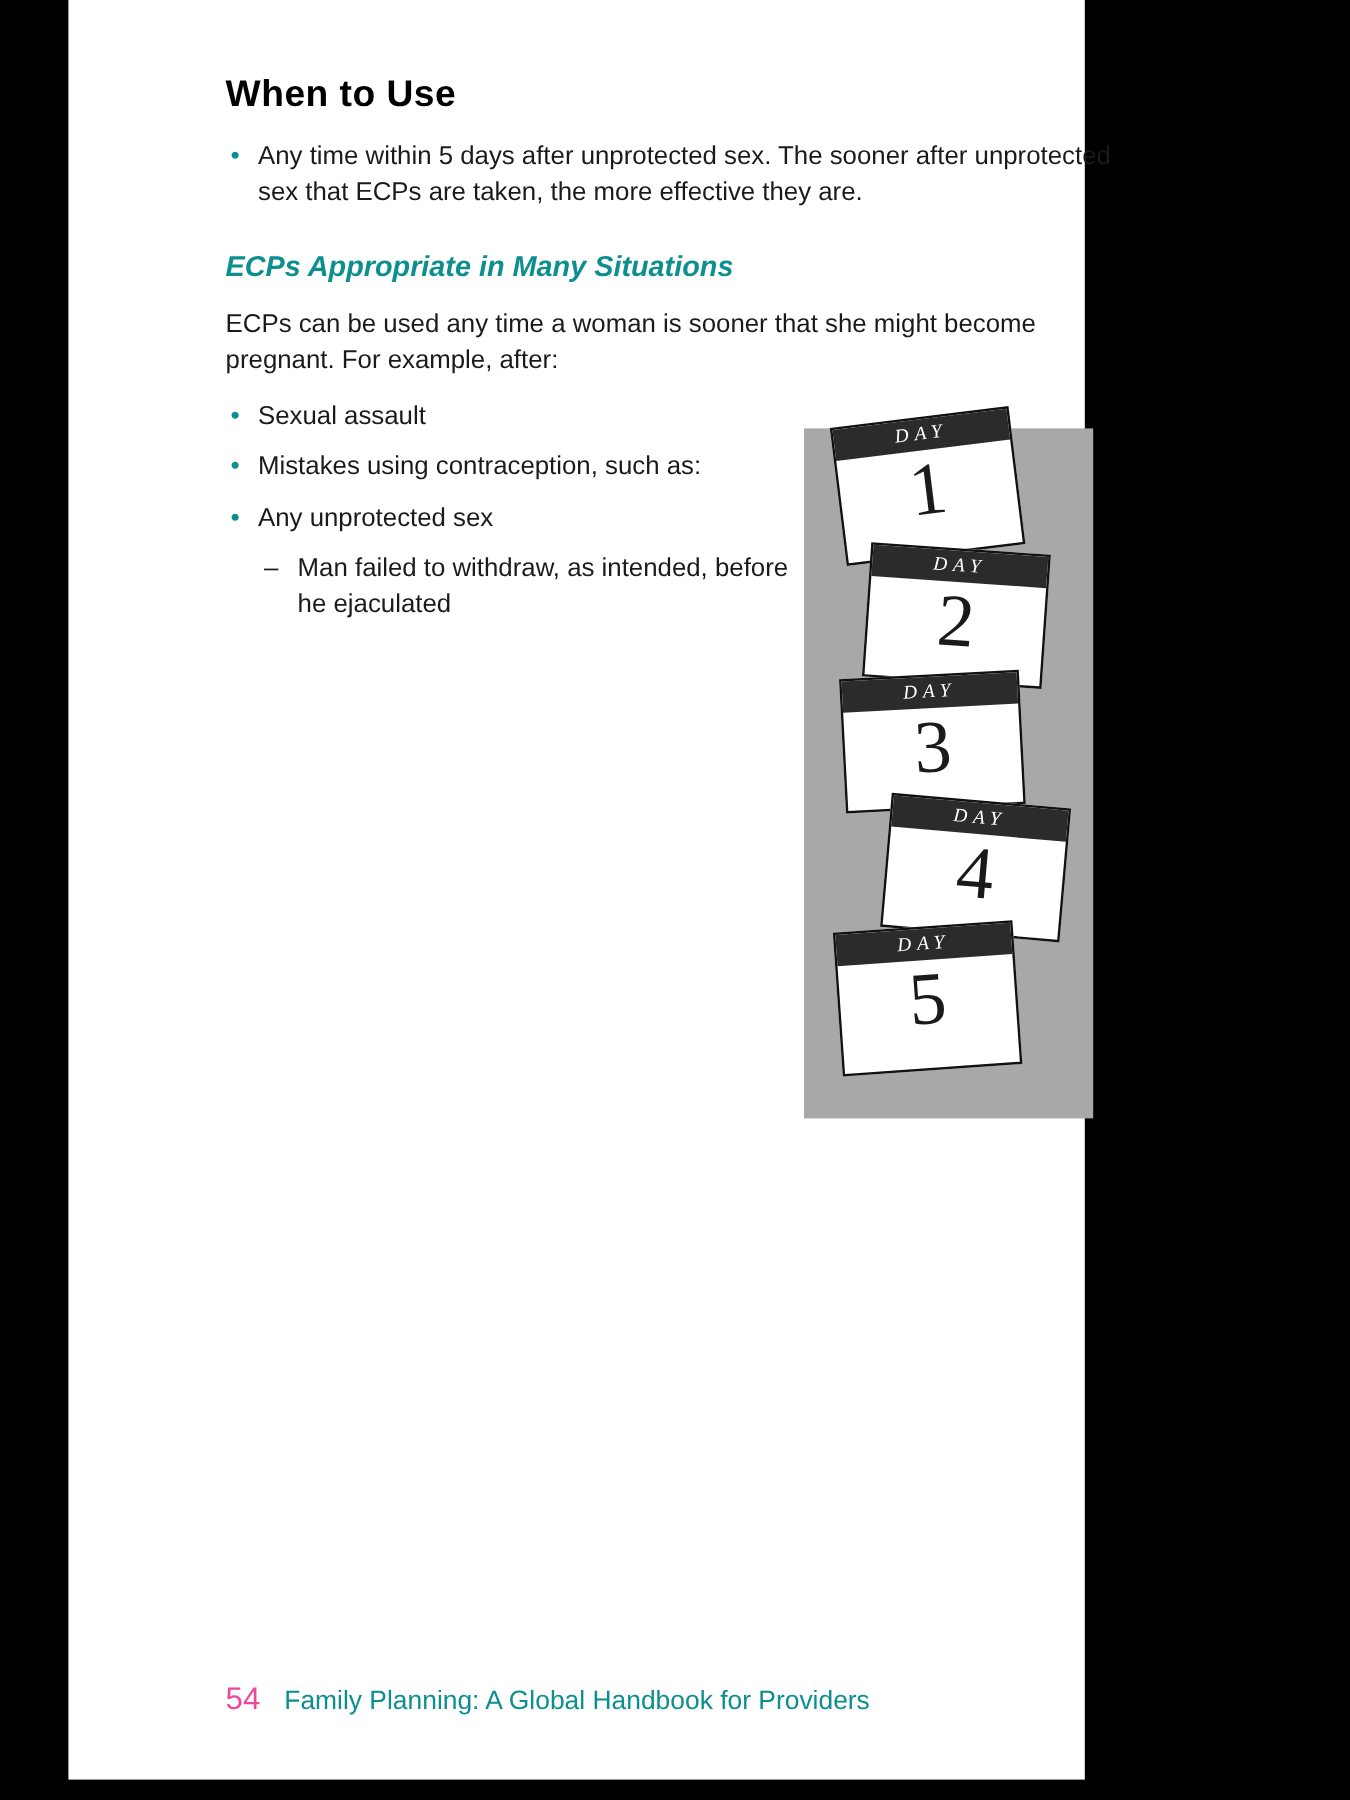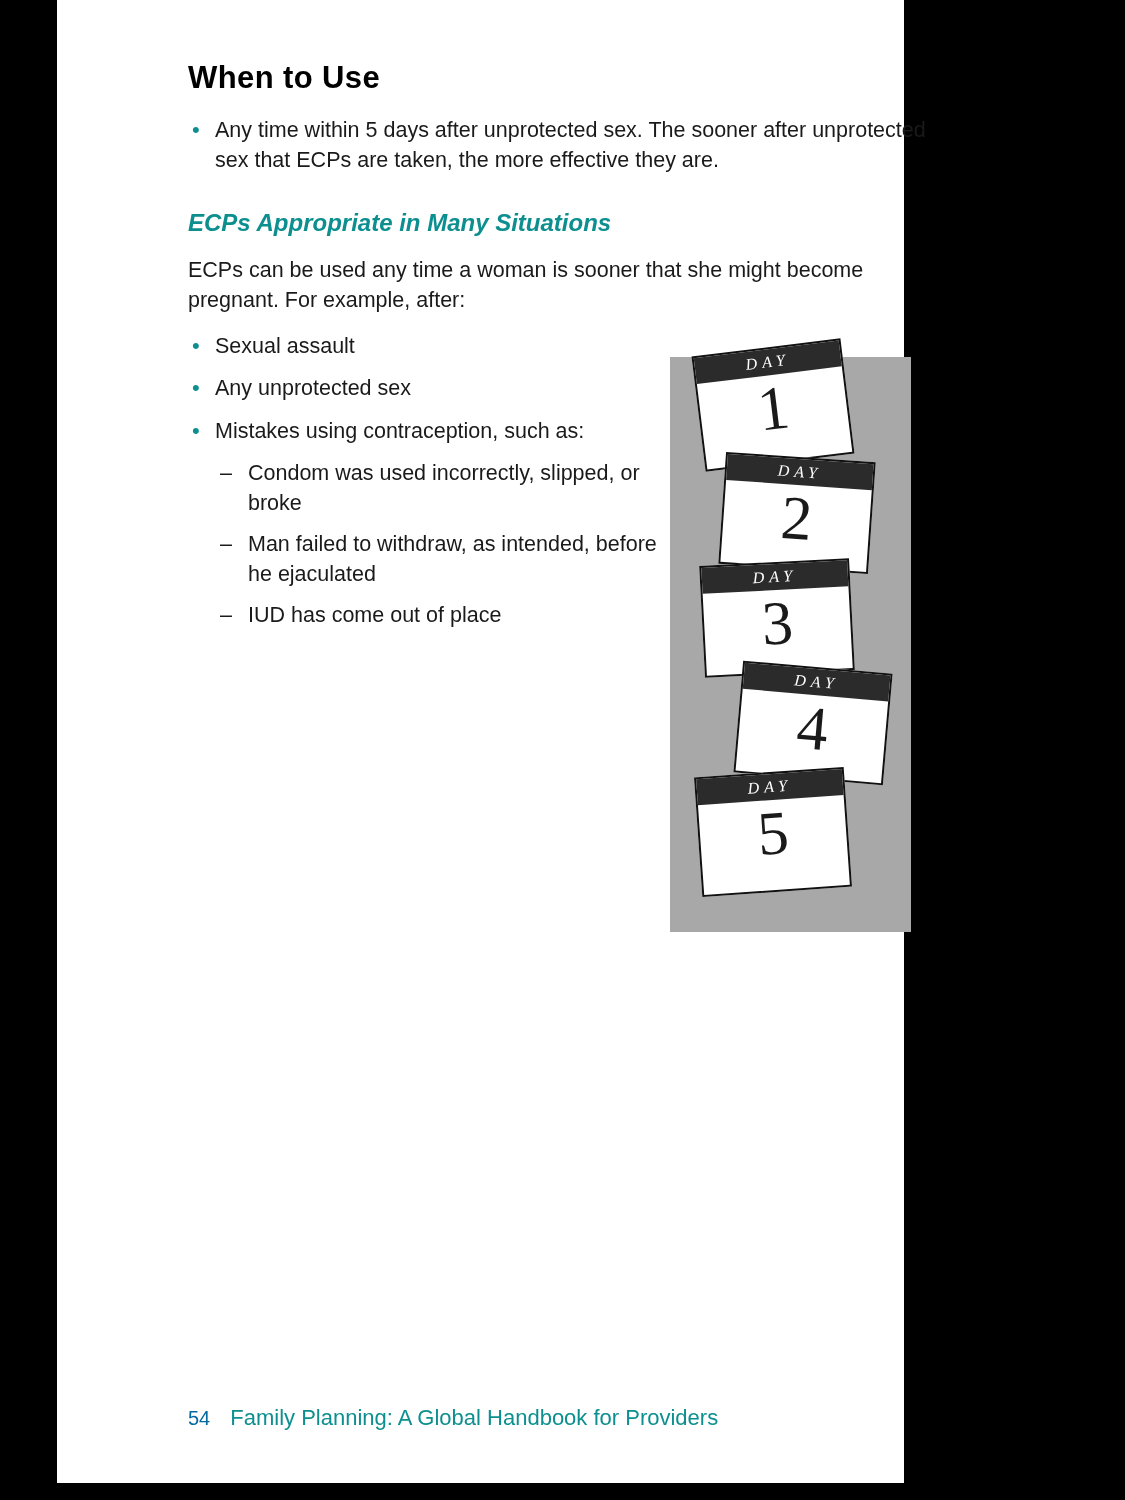--- a/index.html
+++ b/index.html
@@ -152,22 +152,22 @@
   
   .footer {
     position: absolute;
     left: 131px;
     bottom: 52px;
     display: flex;
     align-items: baseline;
     gap: 20px;
   }
   .page-num {
-    font-size: 20px;
-    color: #0369a1;
+    font-size: 26px;
+    color: #ec4899;
   }
   .footer-title {
     font-size: 22px;
     color: #0d8f8f;
     text-align: right;
   }
 </style>
 </head>
 <body>
 
@@ -180,28 +180,26 @@
     <ul class="bullet-list">
       <li>Any time within 5 days after unprotected sex.  The sooner after unprotected sex that ECPs are taken, the more effective they are.</li>
     </ul>
 
     <h2 class="sub-title">ECPs Appropriate in Many Situations</h2>
 
     <p class="body-text">ECPs can be used any time a woman is sooner that she might become pregnant. For example, after:</p>
 
     <ul class="bullet-list content-col">
       <li>Sexual assault</li>
+      <li>Mistakes using contraception, such as:</li>
       <li>Any unprotected sex</li>
-      <li>Mistakes using contraception, such as:</li>
     </ul>
 
     <ul class="sub-list content-col narrow" style="margin-left:30px;">
-      <li>Condom was used incorrectly, slipped, or broke</li>
       <li>Man failed to withdraw, as intended, before he ejaculated</li>
-      <li>IUD has come out of place</li>
     </ul>
 
   </div>
 
   <div class="illustration">
     <div class="calendar-sheet s1">
       <div class="cal-band">DAY</div>
       <div class="cal-num">1</div>
     </div>
     <div class="calendar-sheet s2">

